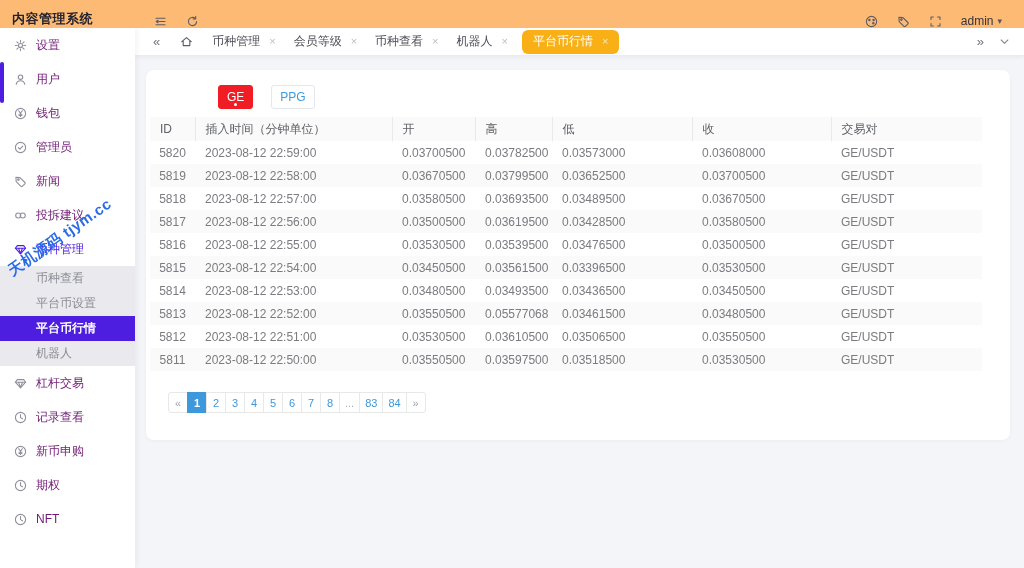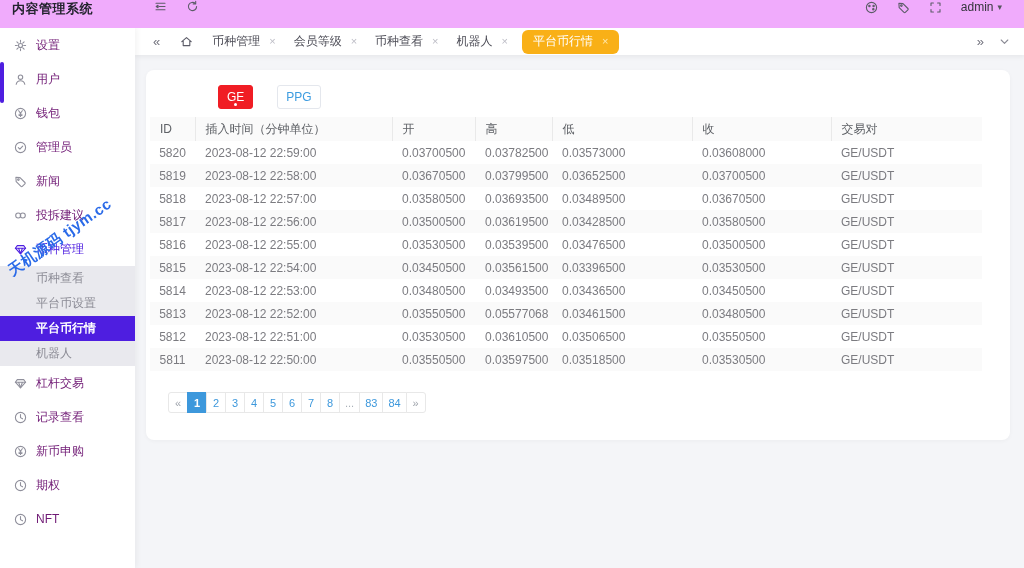--- a/index.html
+++ b/index.html
@@ -11,21 +11,21 @@
     --watermark-blue:#2a6ae8;
     --page-background:#f4f5f8;
   }
   *{box-sizing:border-box;margin:0;padding:0}
   html,body{width:1024px;height:568px;overflow:hidden}
   body{position:relative;font-family:"Liberation Sans","DejaVu Sans",sans-serif;font-size:12px;color:#333;background:#fff}
   .icon{display:inline-flex;align-items:center;justify-content:center;line-height:0}
   svg{display:block}
 
   
-  .topnav{position:absolute;left:0;top:0;width:1024px;height:28px;background:#f0abfc;display:flex;align-items:flex-start;z-index:30}
+  .topnav{position:absolute;left:0;top:0;width:1024px;height:28px;background:#fdba74;display:flex;align-items:flex-end;z-index:30}
   .brand{width:135px;padding-left:12px;font-weight:bold;font-size:13px;color:#23232e;letter-spacing:.5px}
   .tn-icon{color:#5c5c68;margin-left:19px;cursor:pointer}
   .tn-right{margin-left:auto;display:flex;align-items:center;padding-right:22px}
   .tn-right .tn-icon{margin-left:0;margin-right:19px}
   .admin{display:flex;align-items:center;color:#34343c;font-size:12px;cursor:pointer}
   .admin .caret{font-size:9px;color:#55555e;margin-left:4px}
 
   
   .tabbar{position:absolute;left:135px;top:28px;width:889px;height:27px;background:#fff;display:flex;align-items:center;box-shadow:0 2px 5px rgba(0,0,0,.06);z-index:20}
   .tb-arrow{color:#73737e;font-size:13px;margin-left:18px;cursor:pointer;line-height:1}
@@ -46,21 +46,21 @@
   .menu-item.parent-active,.menu-item.parent-active .icon{color:var(--accent-indigo)}
   .submenu{background:#e9e9ee}
   .submenu-item{height:25px;display:flex;align-items:center;padding-left:36px;color:#8b8b95;cursor:pointer;white-space:nowrap}
   .submenu-item.active{background:var(--accent-indigo);color:#fff;font-weight:bold}
   .scroll-thumb{position:absolute;left:0;top:34px;width:4px;height:41px;background:var(--accent-indigo);border-radius:2px}
   .watermark{position:absolute;left:10px;top:235px;transform:rotate(-35deg);transform-origin:left center;color:var(--watermark-blue);font-weight:bold;font-size:15px;white-space:nowrap;pointer-events:none;z-index:40;letter-spacing:.5px}
 
   
   .main{position:absolute;left:135px;top:55px;width:889px;height:513px;background:var(--page-background)}
   .card{position:absolute;left:11px;top:15px;width:864px;height:370px;background:#fff;border-radius:8px;box-shadow:0 1px 4px rgba(0,0,0,.04)}
-  .coin-btns{position:absolute;left:72px;top:15px;display:flex;gap:24px}
+  .coin-btns{position:absolute;left:72px;top:15px;display:flex;gap:18px}
   .coin-btn{height:24px;padding:0 8px;border-radius:3px;border:1px solid #e4e7ed;background:#fff;color:var(--ppg-button-blue);font-size:12px;display:flex;align-items:center;position:relative;cursor:pointer}
   .coin-btn.active{background:var(--ge-button-red);border-color:var(--ge-button-red);color:#fff}
   .coin-btn.active.has-dot::after{content:"";position:absolute;left:50%;bottom:2px;width:3px;height:3px;margin-left:-1.5px;background:#fff;border-radius:50%}
 
   table{position:absolute;left:4px;top:47px;width:832px;border-collapse:collapse;table-layout:fixed;font-size:12px}
   thead th{background:#fafafa;height:24px;font-weight:normal;color:#5e6166;text-align:left;padding:0 0 0 10px;border-right:1px solid #e9e9e9}
   thead th:last-child{border-right:none}
   tbody td{height:23px;color:#7b7b80;padding:0 0 0 10px;overflow:hidden;white-space:nowrap}
   tbody tr:nth-child(even){background:#fafafa}
   td.c-id{text-align:center;padding-left:0}

